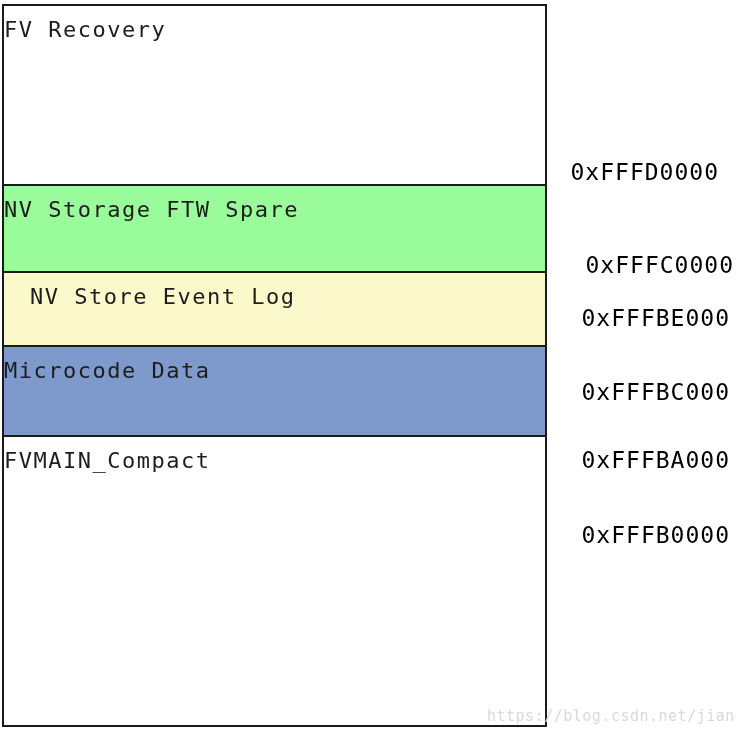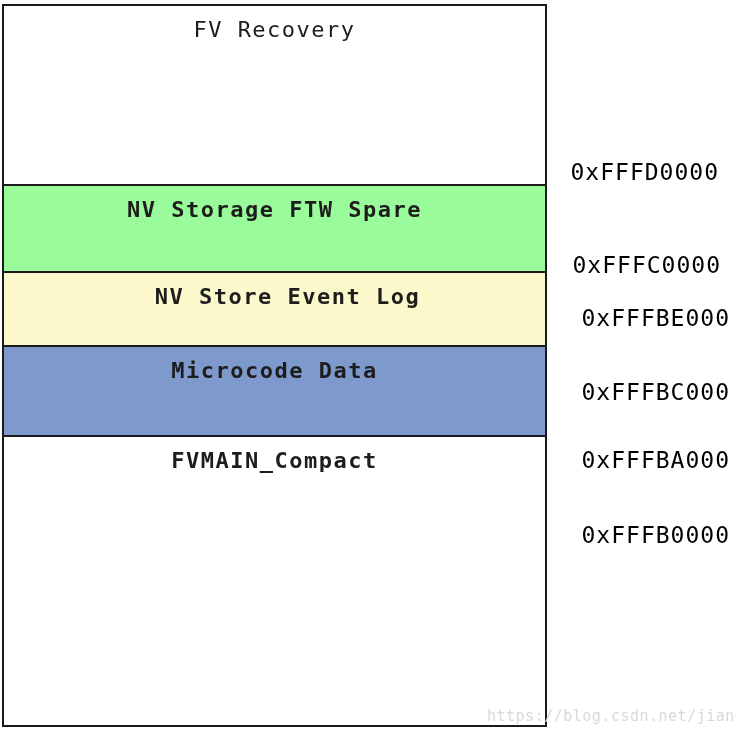--- a/index.html
+++ b/index.html
@@ -26,26 +26,24 @@
     border: 2px solid #1a1a1a;
     background: #ffffff;
     display: flex;
     flex-direction: column;
     z-index: 1;
   }
   .region {
     box-sizing: border-box;
     width: 100%;
     flex: 0 0 auto;
-    text-align: center;
     padding-top: 11px;
   }
   .region + .region {
     border-top: 2px solid #1a1a1a;
-    font-weight: bold;
   }
   .region-label {
     font-size: 22px;
     letter-spacing: 1.5px;
     color: #1d1d1d;
     white-space: nowrap;
   }
   
   .addr {
     position: absolute;
@@ -76,21 +74,21 @@
   <div id="memory-box">
       <div class="region" style="height: 178px; background: rgb(255, 255, 255);"><span class="region-label">FV Recovery</span></div>
       <div class="region" style="height: 87px; background: rgb(153, 251, 153);"><span class="region-label">NV Storage FTW Spare</span></div>
       <div class="region" style="height: 74px; background: rgb(251, 248, 203); padding-left: 26px;"><span class="region-label">NV Store Event Log</span></div>
       <div class="region" style="height: 90px; background: rgb(126, 153, 204);"><span class="region-label">Microcode Data</span></div>
       <div class="region" style="height: 207px; background: rgb(255, 255, 255);"><span class="region-label">FVMAIN_Compact</span></div>
     </div>
 
   <div id="addr-col">
       <div class="addr" style="top: 161px; right: 17px;">0xFFFD0000</div>
-      <div class="addr" style="top: 254px; right: 15px;">0xFFFC0000</div>
+      <div class="addr" style="top: 254px; right: 2px;">0xFFFC0000</div>
       <div class="addr" style="top: 307px; right: 6px;">0xFFFBE000</div>
       <div class="addr" style="top: 381px; right: 6px;">0xFFFBC000</div>
       <div class="addr" style="top: 449px; right: 6px;">0xFFFBA000</div>
       <div class="addr" style="top: 524px; right: 6px;">0xFFFB0000</div>
       <div class="addr" style="top: 742px; right: 6px;">0xFFF00000</div>
     </div>
 
   <div id="watermark">https://blog.csdn.net/jiangwei</div>
 
 </div>

